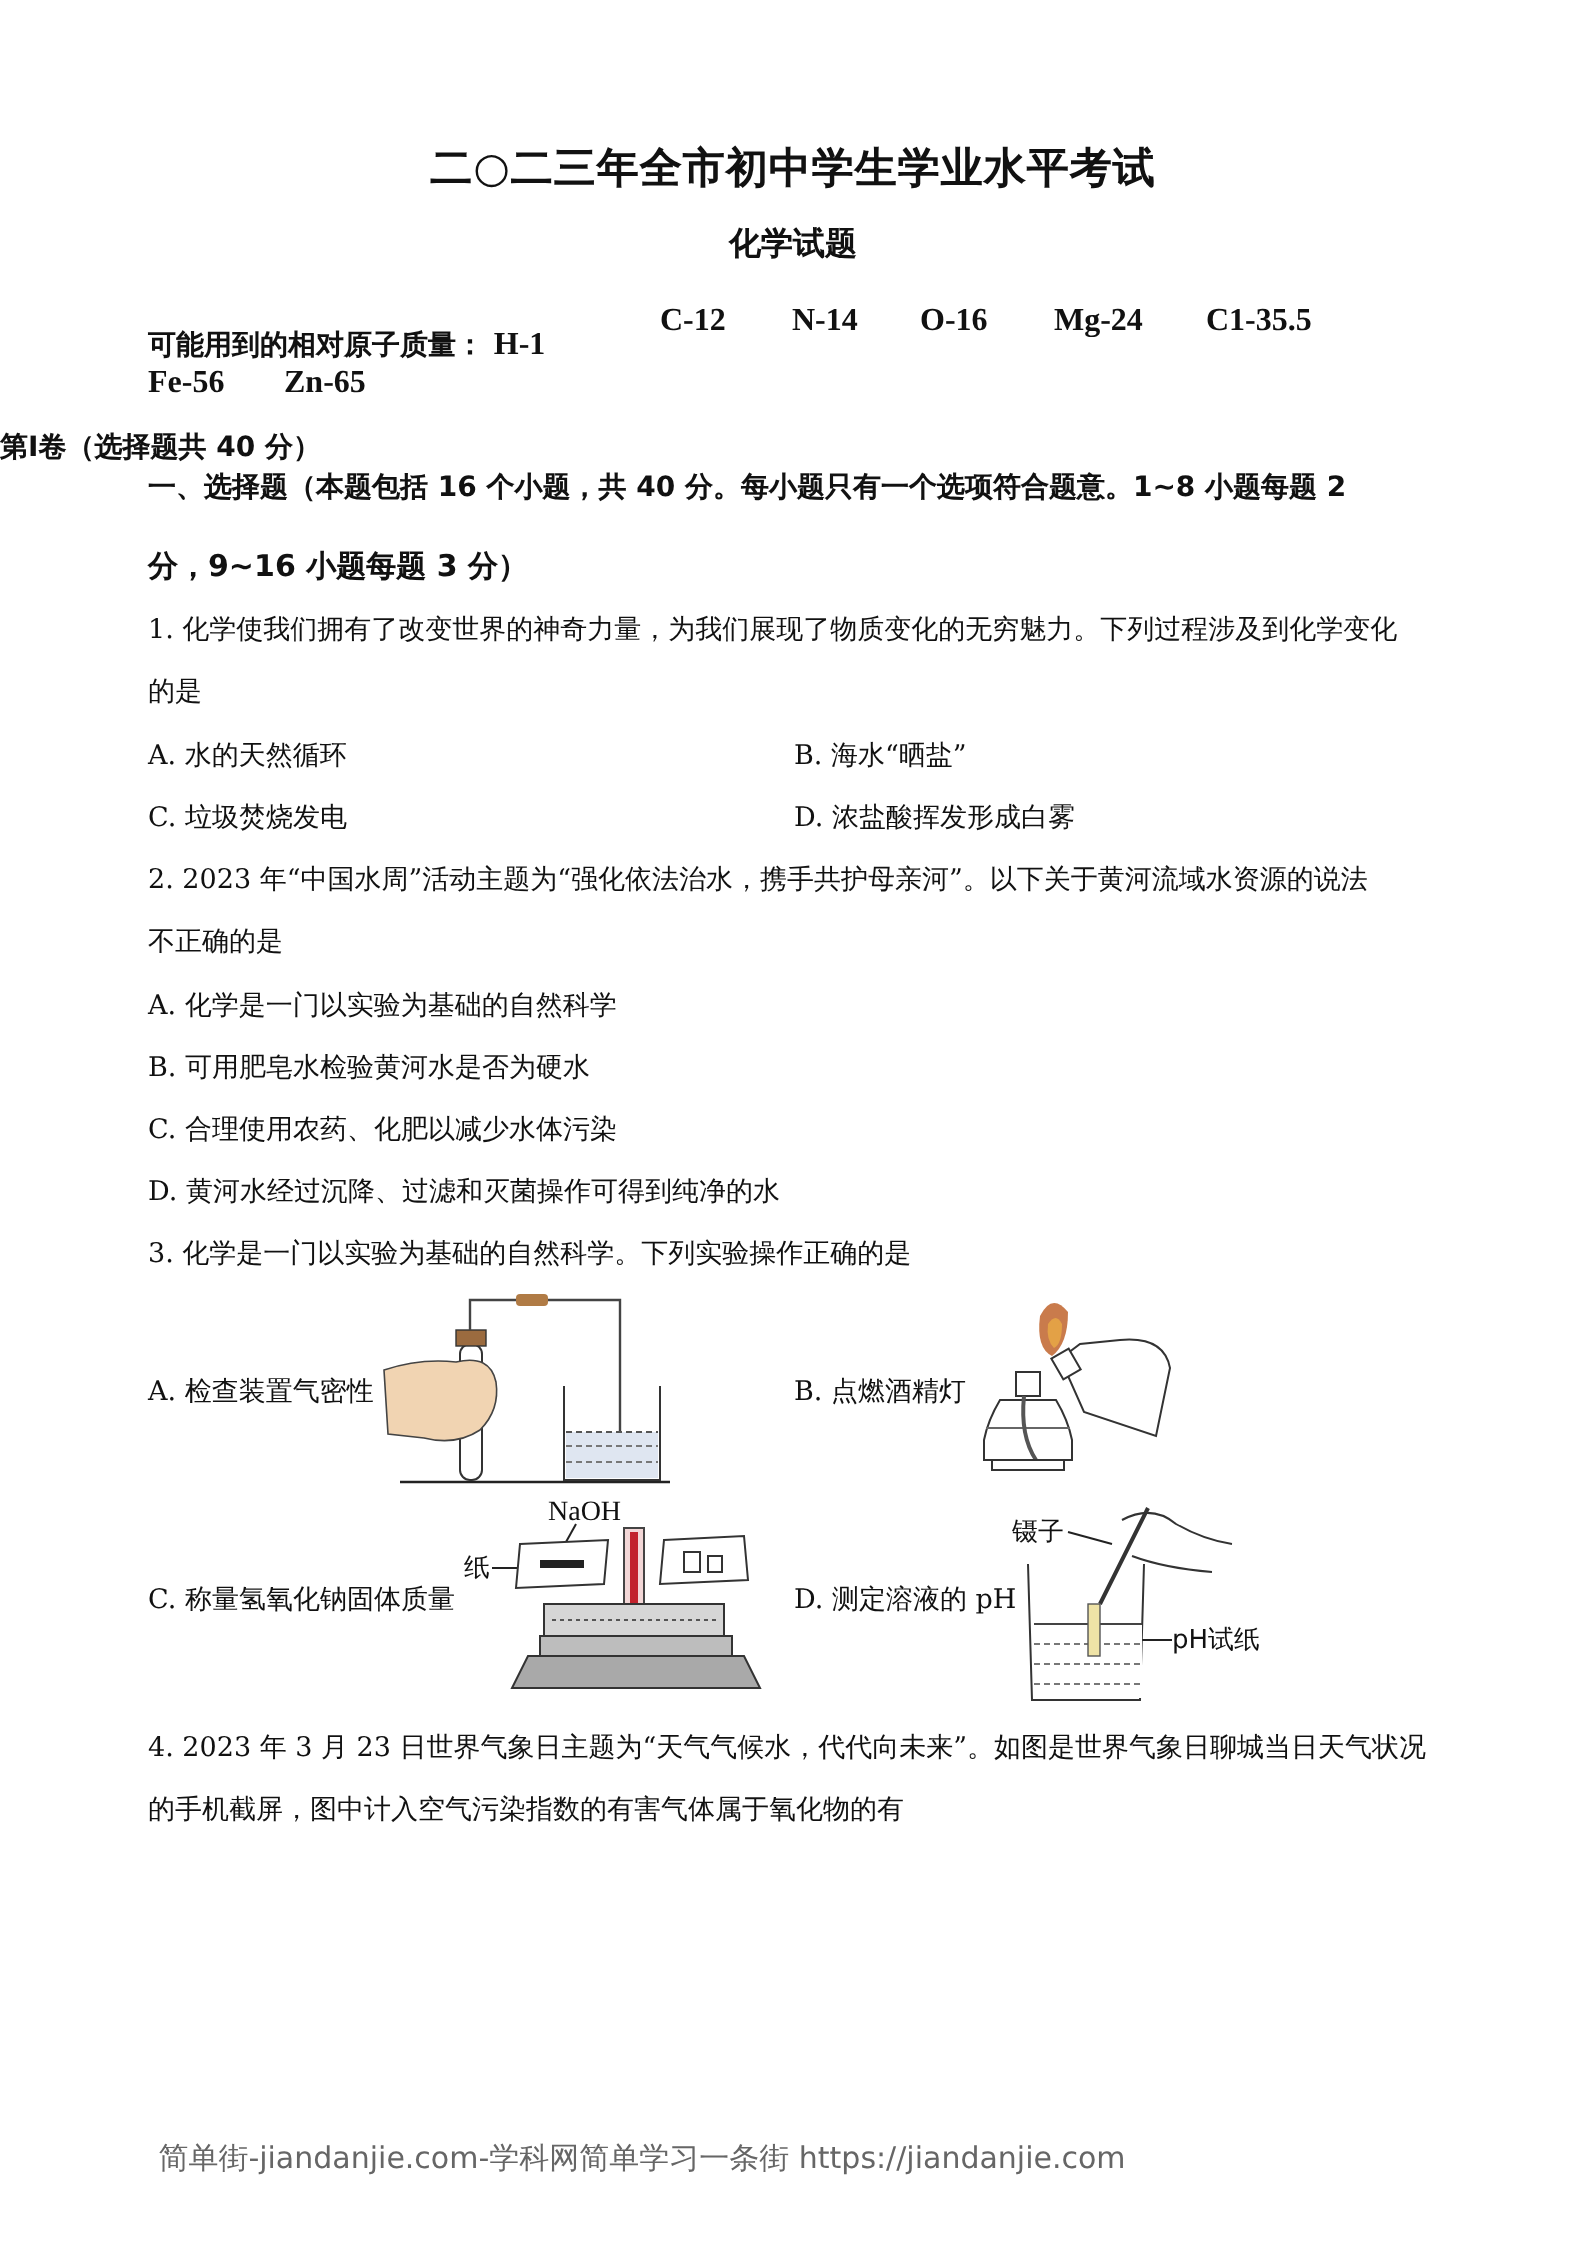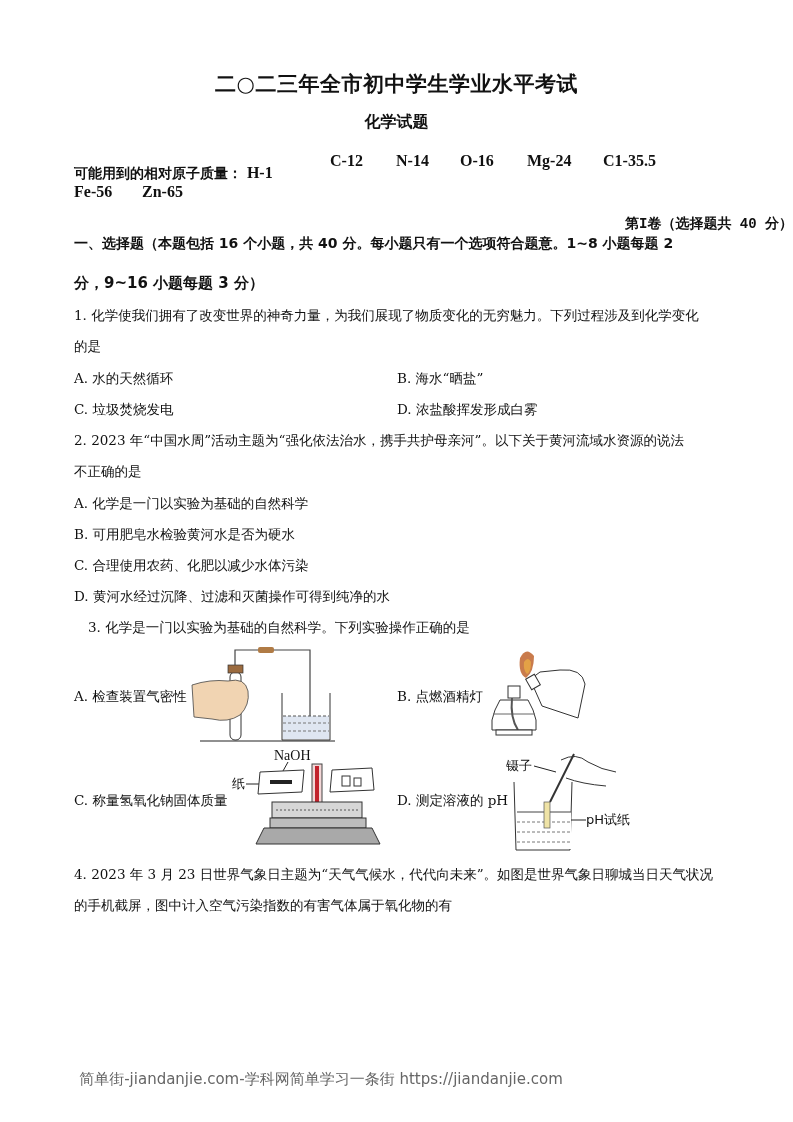--- a/index.html
+++ b/index.html
@@ -41,21 +41,21 @@
   <span class="m">H-1</span>
 </div>
 <div class="abs bold-line" style="top:152px; left:330px;"><span class="m">C-12</span></div>
 <div class="abs bold-line" style="top:152px; left:396px;"><span class="m">N-14</span></div>
 <div class="abs bold-line" style="top:152px; left:460px;"><span class="m">O-16</span></div>
 <div class="abs bold-line" style="top:152px; left:527px;"><span class="m">Mg-24</span></div>
 <div class="abs bold-line" style="top:152px; left:603px;"><span class="m">C1-35.5</span></div>
 <div class="abs bold-line" style="top:183px; left:74px;"><span class="m">Fe-56</span></div>
 <div class="abs bold-line" style="top:183px; left:142px;"><span class="m">Zn-65</span></div>
 
-<div class="abs bold-line" style="top:215px; left:0; width:793px; text-align:right; font-size:14px;font-family:Liberation Mono, monospace;">第I卷（选择题共 40 分）</div>
+<div class="abs bold-line" style="top:215px; left:0; width:793px; text-align:left; font-size:14px;">第I卷（选择题共 40 分）</div>
 <div class="abs bold-line" style="top:235px; left:74px; font-size:14px; white-space:nowrap;">一、选择题（本题包括 16 个小题，共 40 分。每小题只有一个选项符合题意。1~8 小题每题 2</div>
 <div class="abs bold-line" style="top:274px; left:74px; font-size:15px;">分，9~16 小题每题 3 分）</div>
 
 <div class="abs txt" style="top:306px; left:74px;">1. 化学使我们拥有了改变世界的神奇力量，为我们展现了物质变化的无穷魅力。下列过程涉及到化学变化</div>
 <div class="abs txt" style="top:337px; left:74px;">的是</div>
 <div class="abs txt" style="top:369px; left:74px;">
   <span>A.</span>&nbsp;<span>水的天然循环</span>
 </div>
 <div class="abs txt" style="top:369px; left:397px;">
   <span>B.</span>&nbsp;<span>海水“晒盐”</span>
@@ -75,21 +75,21 @@
 <div class="abs txt" style="top:525px; left:74px;">
   <span>B.</span>&nbsp;<span>可用肥皂水检验黄河水是否为硬水</span>
 </div>
 <div class="abs txt" style="top:556px; left:74px;">
   <span>C.</span>&nbsp;<span>合理使用农药、化肥以减少水体污染</span>
 </div>
 <div class="abs txt" style="top:587px; left:74px;">
   <span>D.</span>&nbsp;<span>黄河水经过沉降、过滤和灭菌操作可得到纯净的水</span>
 </div>
 
-<div class="abs txt" style="top:618px; left:88px;">3. 化学是一门以实验为基础的自然科学。下列实验操作正确的是</div>
+<div class="abs txt" style="top:618px; left:74px;">3. 化学是一门以实验为基础的自然科学。下列实验操作正确的是</div>
 
 <div class="abs txt" style="top:687px; left:74px;">
   <span>A.</span>&nbsp;<span>检查装置气密性</span>
 </div>
 <div class="abs txt" style="top:687px; left:397px;">
   <span>B.</span>&nbsp;<span>点燃酒精灯</span>
 </div>
 <div class="abs txt" style="top:791px; left:74px;">
   <span>C.</span>&nbsp;<span>称量氢氧化钠固体质量</span>
 </div>

